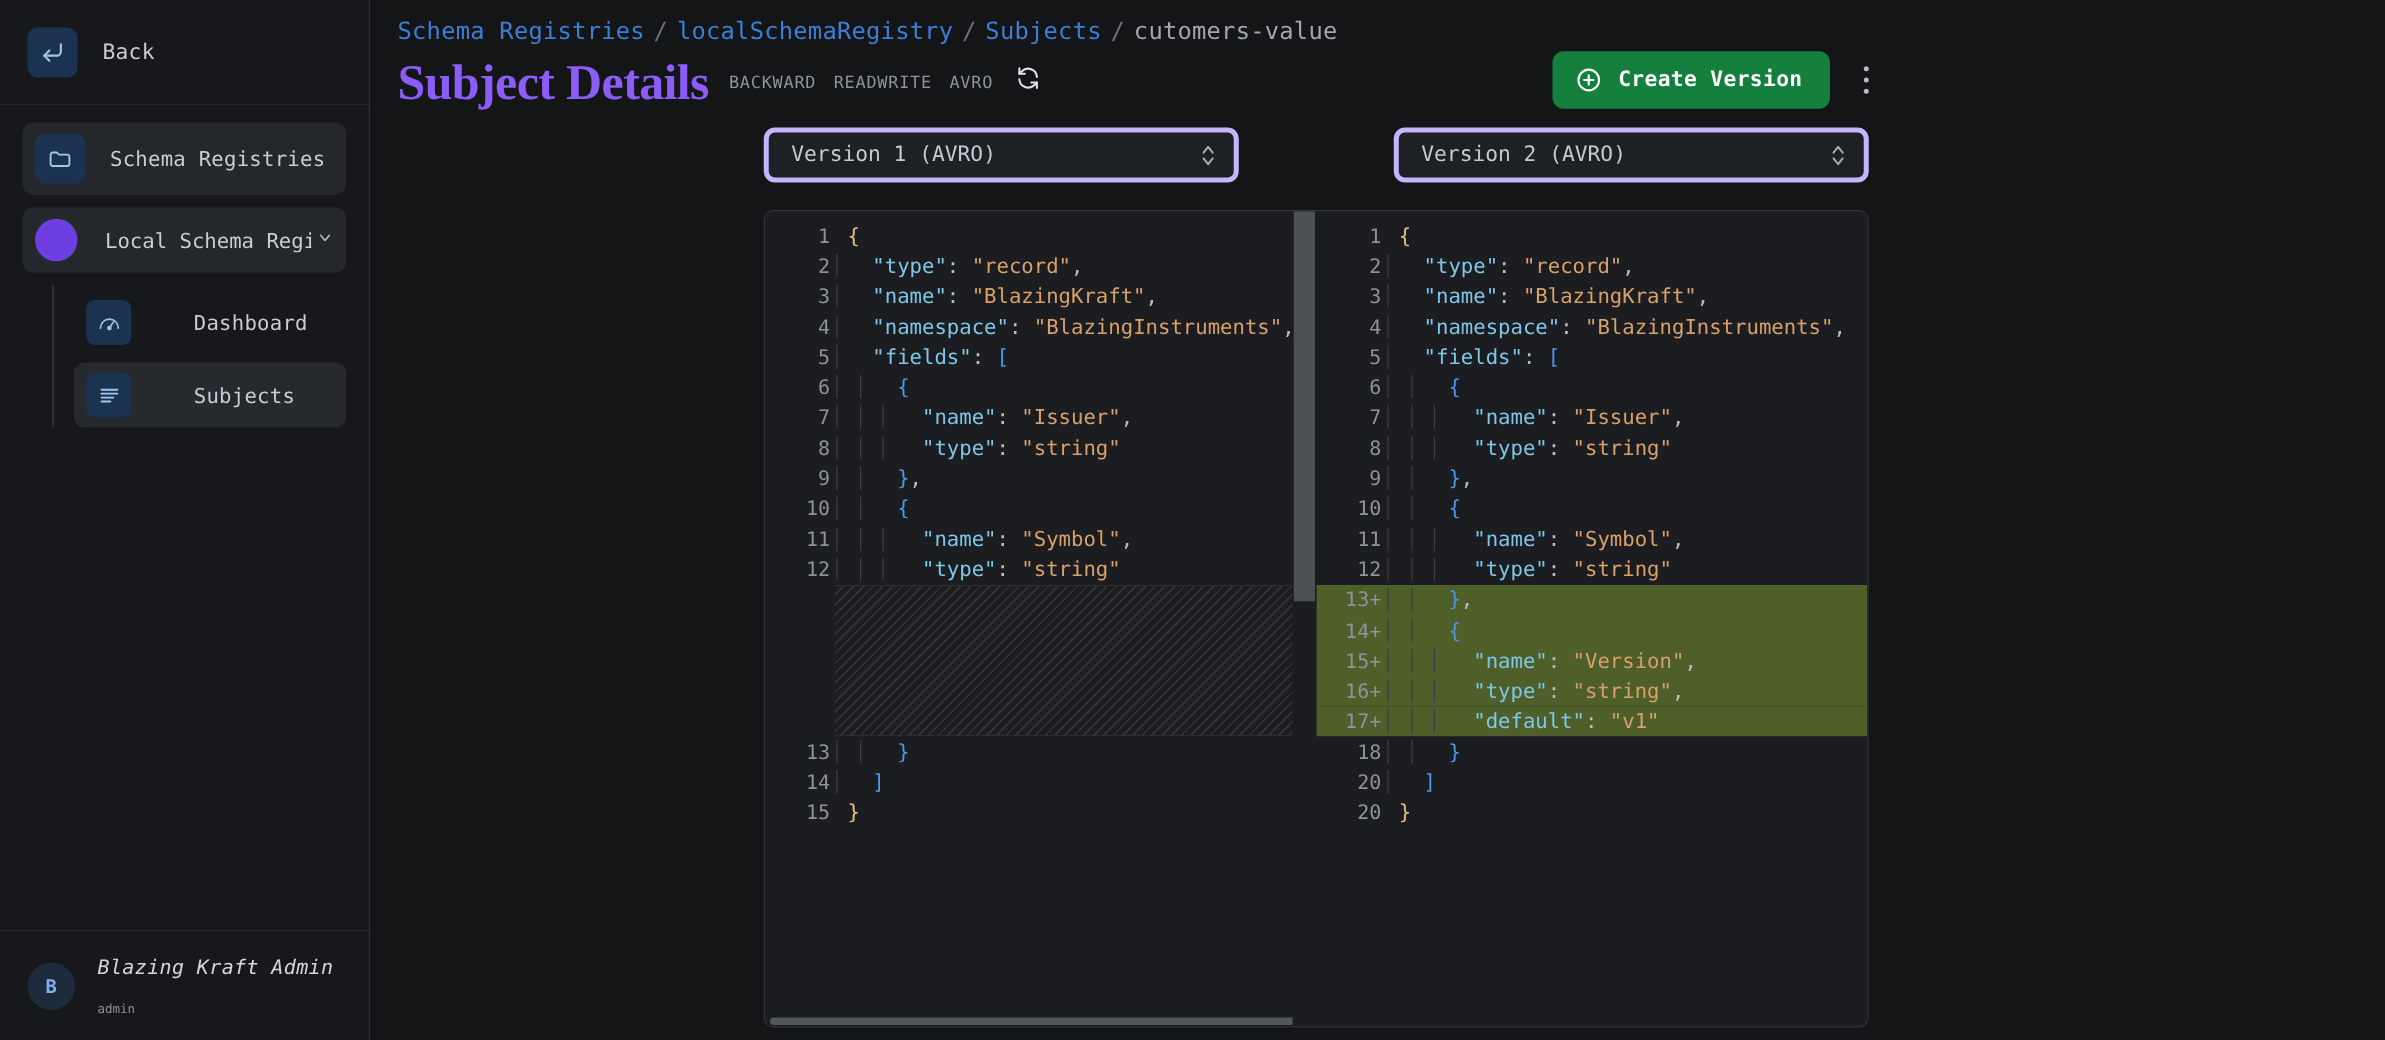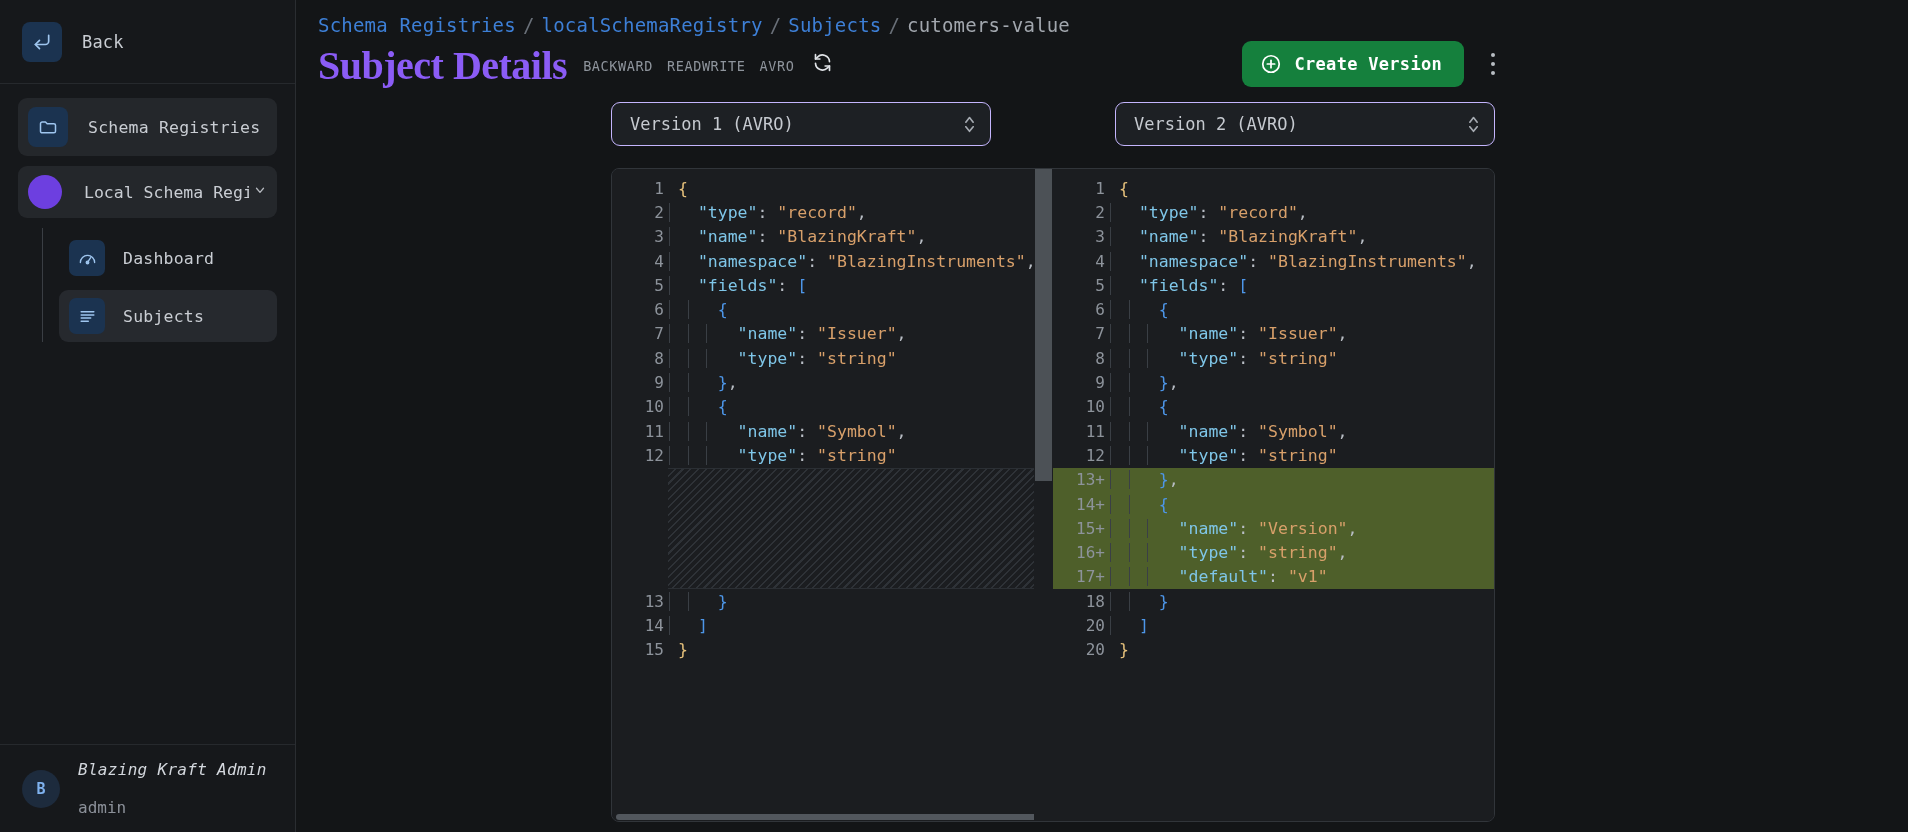--- a/index.html
+++ b/index.html
@@ -36,38 +36,38 @@
     padding: 9px 10px; margin-bottom: 10px;
   }
   .sb-row.shaded { background: #24272b; }
   .sb-row .sb-label { font-size: 16.5px; }
   .reg-dot { width: 34px; height: 34px; border-radius: 50%; background: #6d3fe0; flex: 0 0 34px; }
   .reg-name { margin-left: 22px; color: #c9cdd3; font-size: 16.5px; flex: 1; white-space: nowrap; overflow: hidden; }
   .chev { color: #b6bac0; font-size: 15px; margin-left: 4px; }
   .sub-tree { margin-left: 24px; border-left: 1px solid #3a3e44; padding-left: 16px; padding-top: 4px; }
   .sub-row {
     display: flex; align-items: center; border-radius: 9px;
-    padding: 8px 10px; margin-bottom: 6px;
+    padding: 8px 10px; margin-bottom: 6px; gap: 32px;
   }
   .sub-row.active { background: #26292e; }
   .sub-row .sq-icon { width: 36px; height: 36px; flex: 0 0 36px; border-radius: 7px; }
   .sub-row .sb-label { margin-left: 18px; font-size: 16.5px; }
   .sb-spacer { flex: 1; }
   .sb-user {
     border-top: 1px solid #26292d;
     display: flex; align-items: center; padding: 16px 22px; height: 88px;
   }
   .avatar {
     width: 38px; height: 38px; border-radius: 50%; background: #1d2b3d;
     display: flex; align-items: center; justify-content: center;
     color: #7fb2ef; font-size: 15px; font-weight: bold; flex: 0 0 38px;
   }
   .user-meta { margin-left: 18px; }
   .user-name { color: #d3d7dd; font-size: 16px; font-style: italic; letter-spacing: .3px;}
-  .user-sub { color: #8b9099; font-size: 16px; margin-top: 19px; }
+  .user-sub { color: #8b9099; font-size: 10px; margin-top: 19px; }
 
   
   .main { flex: 1; height: 832px; background: #131517; position: relative; overflow: hidden; }
   .breadcrumb {
     padding: 14px 12px 0 22px; font-size: 19px; letter-spacing: .2px; white-space: nowrap;
   }
   .bc-link { color: #3d7fd6; }
   .bc-sep { color: #6a7079; margin: 0 7px; }
   .bc-cur { color: #a2a7ae; }
   .title-row { display: flex; align-items: flex-end; padding: 8px 0 0 22px; }
@@ -91,21 +91,21 @@
     width: 34px; height: 40px; margin-left: 12px;
     display: flex; flex-direction: column; align-items: center; justify-content: center;
     cursor: pointer;
   }
   .kebab i { width: 4px; height: 4px; border-radius: 50%; background: #b9bdc3; margin: 2.5px 0; display: block; }
 
   
   .selects { position: relative; height: 56px; margin-top: 14px; }
   .vselect {
     position: absolute; top: 0; height: 44px; width: 380px;
-    background: #1d2024; border: 1px solid #c4b5fd; border-radius: 9px;
+    background: #1d2024; border: 4px solid #c4b5fd; border-radius: 9px;
     display: flex; align-items: center; padding: 0 14px 0 18px; cursor: pointer;
   }
   .vselect.left { left: 315px; }
   .vselect.right { right: 33px; }
   .vselect span.val { flex: 1; color: #c6cad0; font-size: 17px; }
   .updown { display: flex; flex-direction: column; align-items: center; color: #a6abb2; line-height: .62; font-size: 13px; }
 
   
   .diff-wrap {
     position: absolute; left: 315px; right: 33px; top: 168px; bottom: 10px;

